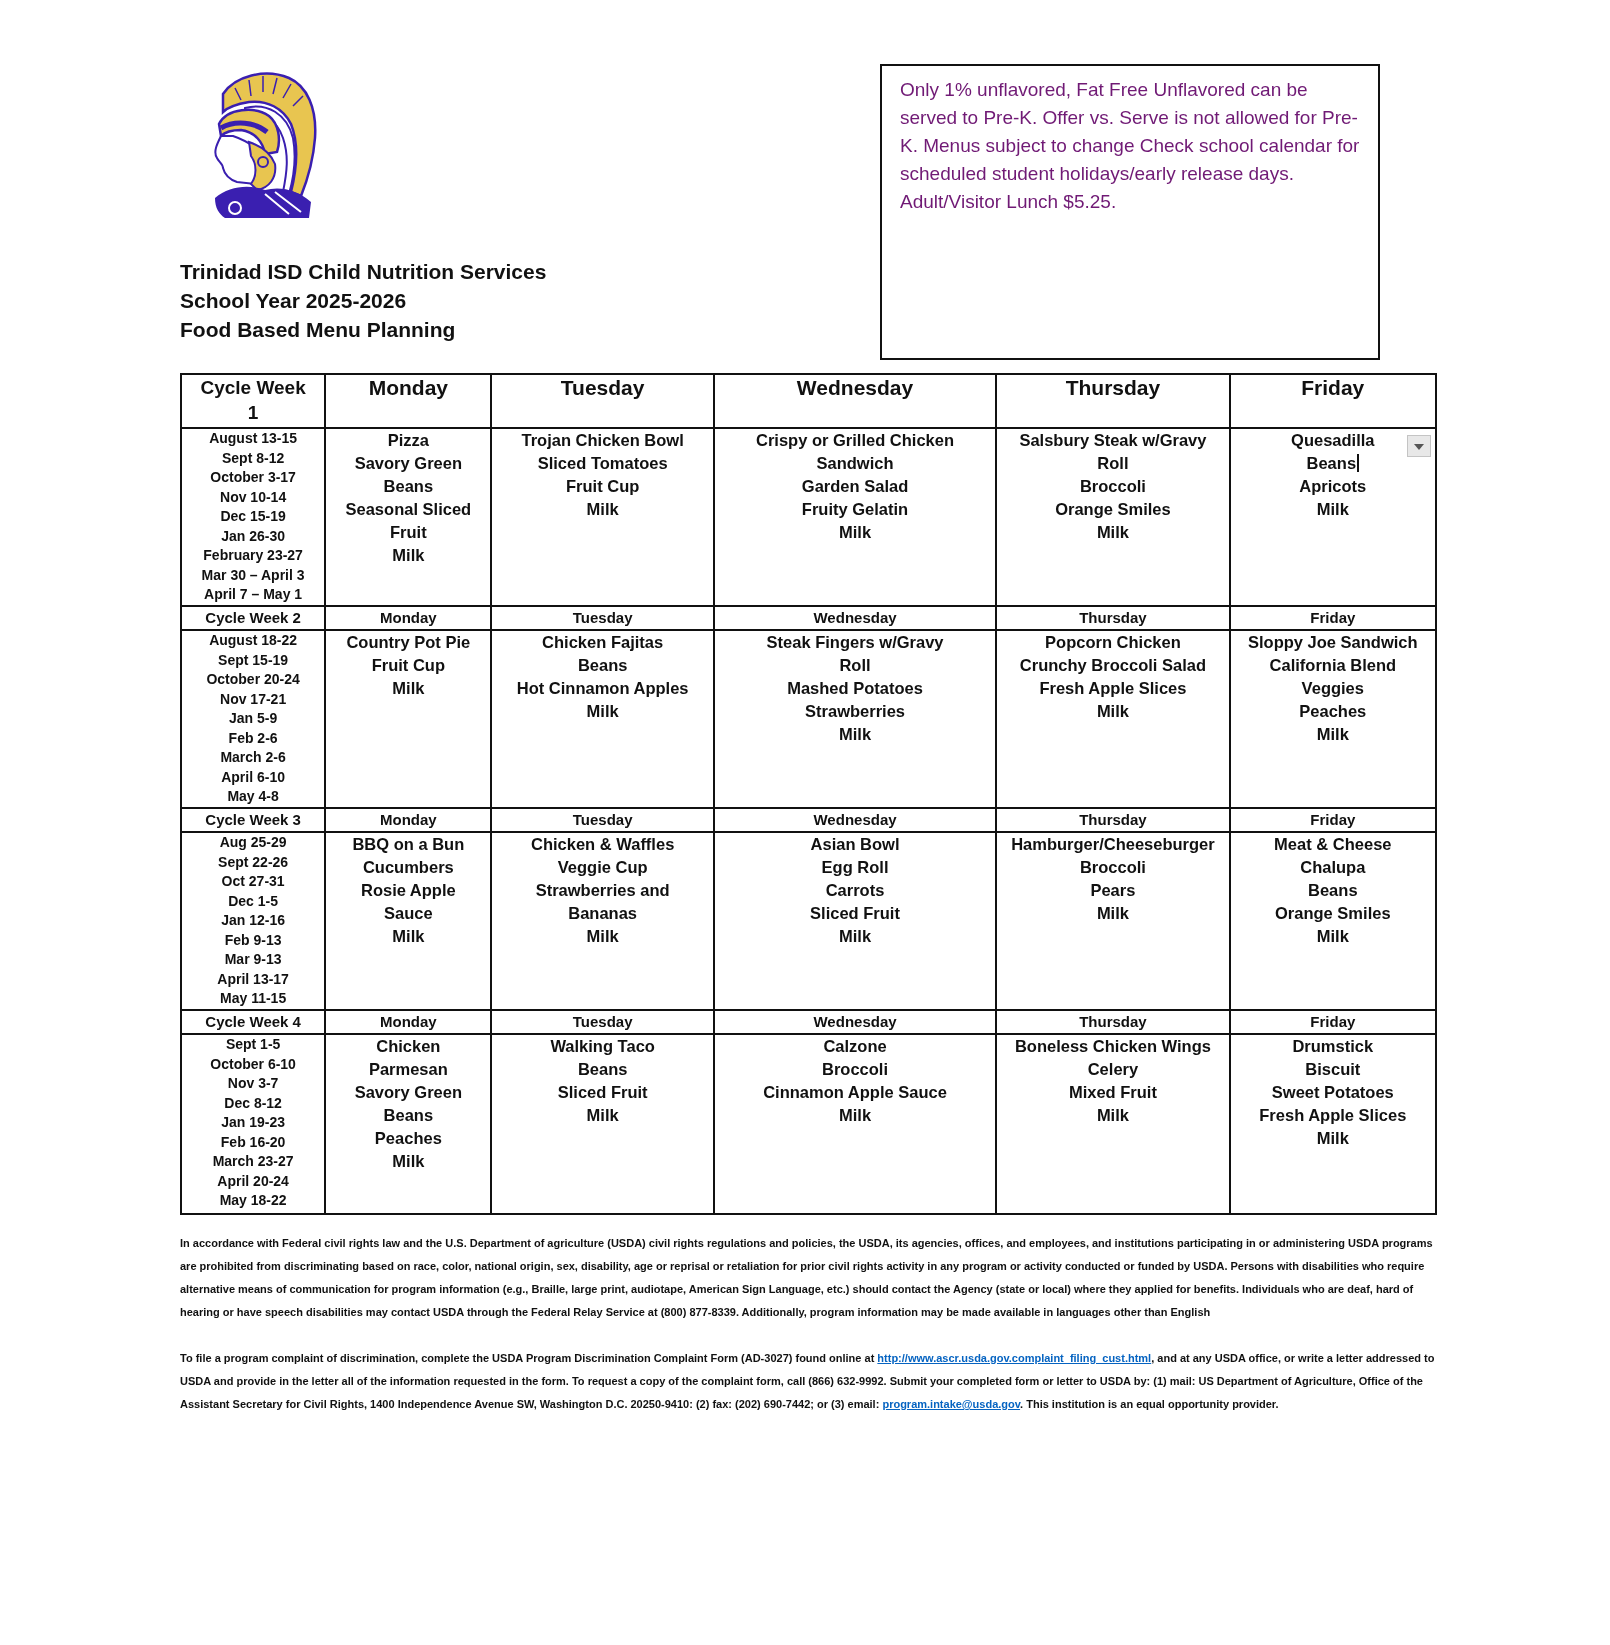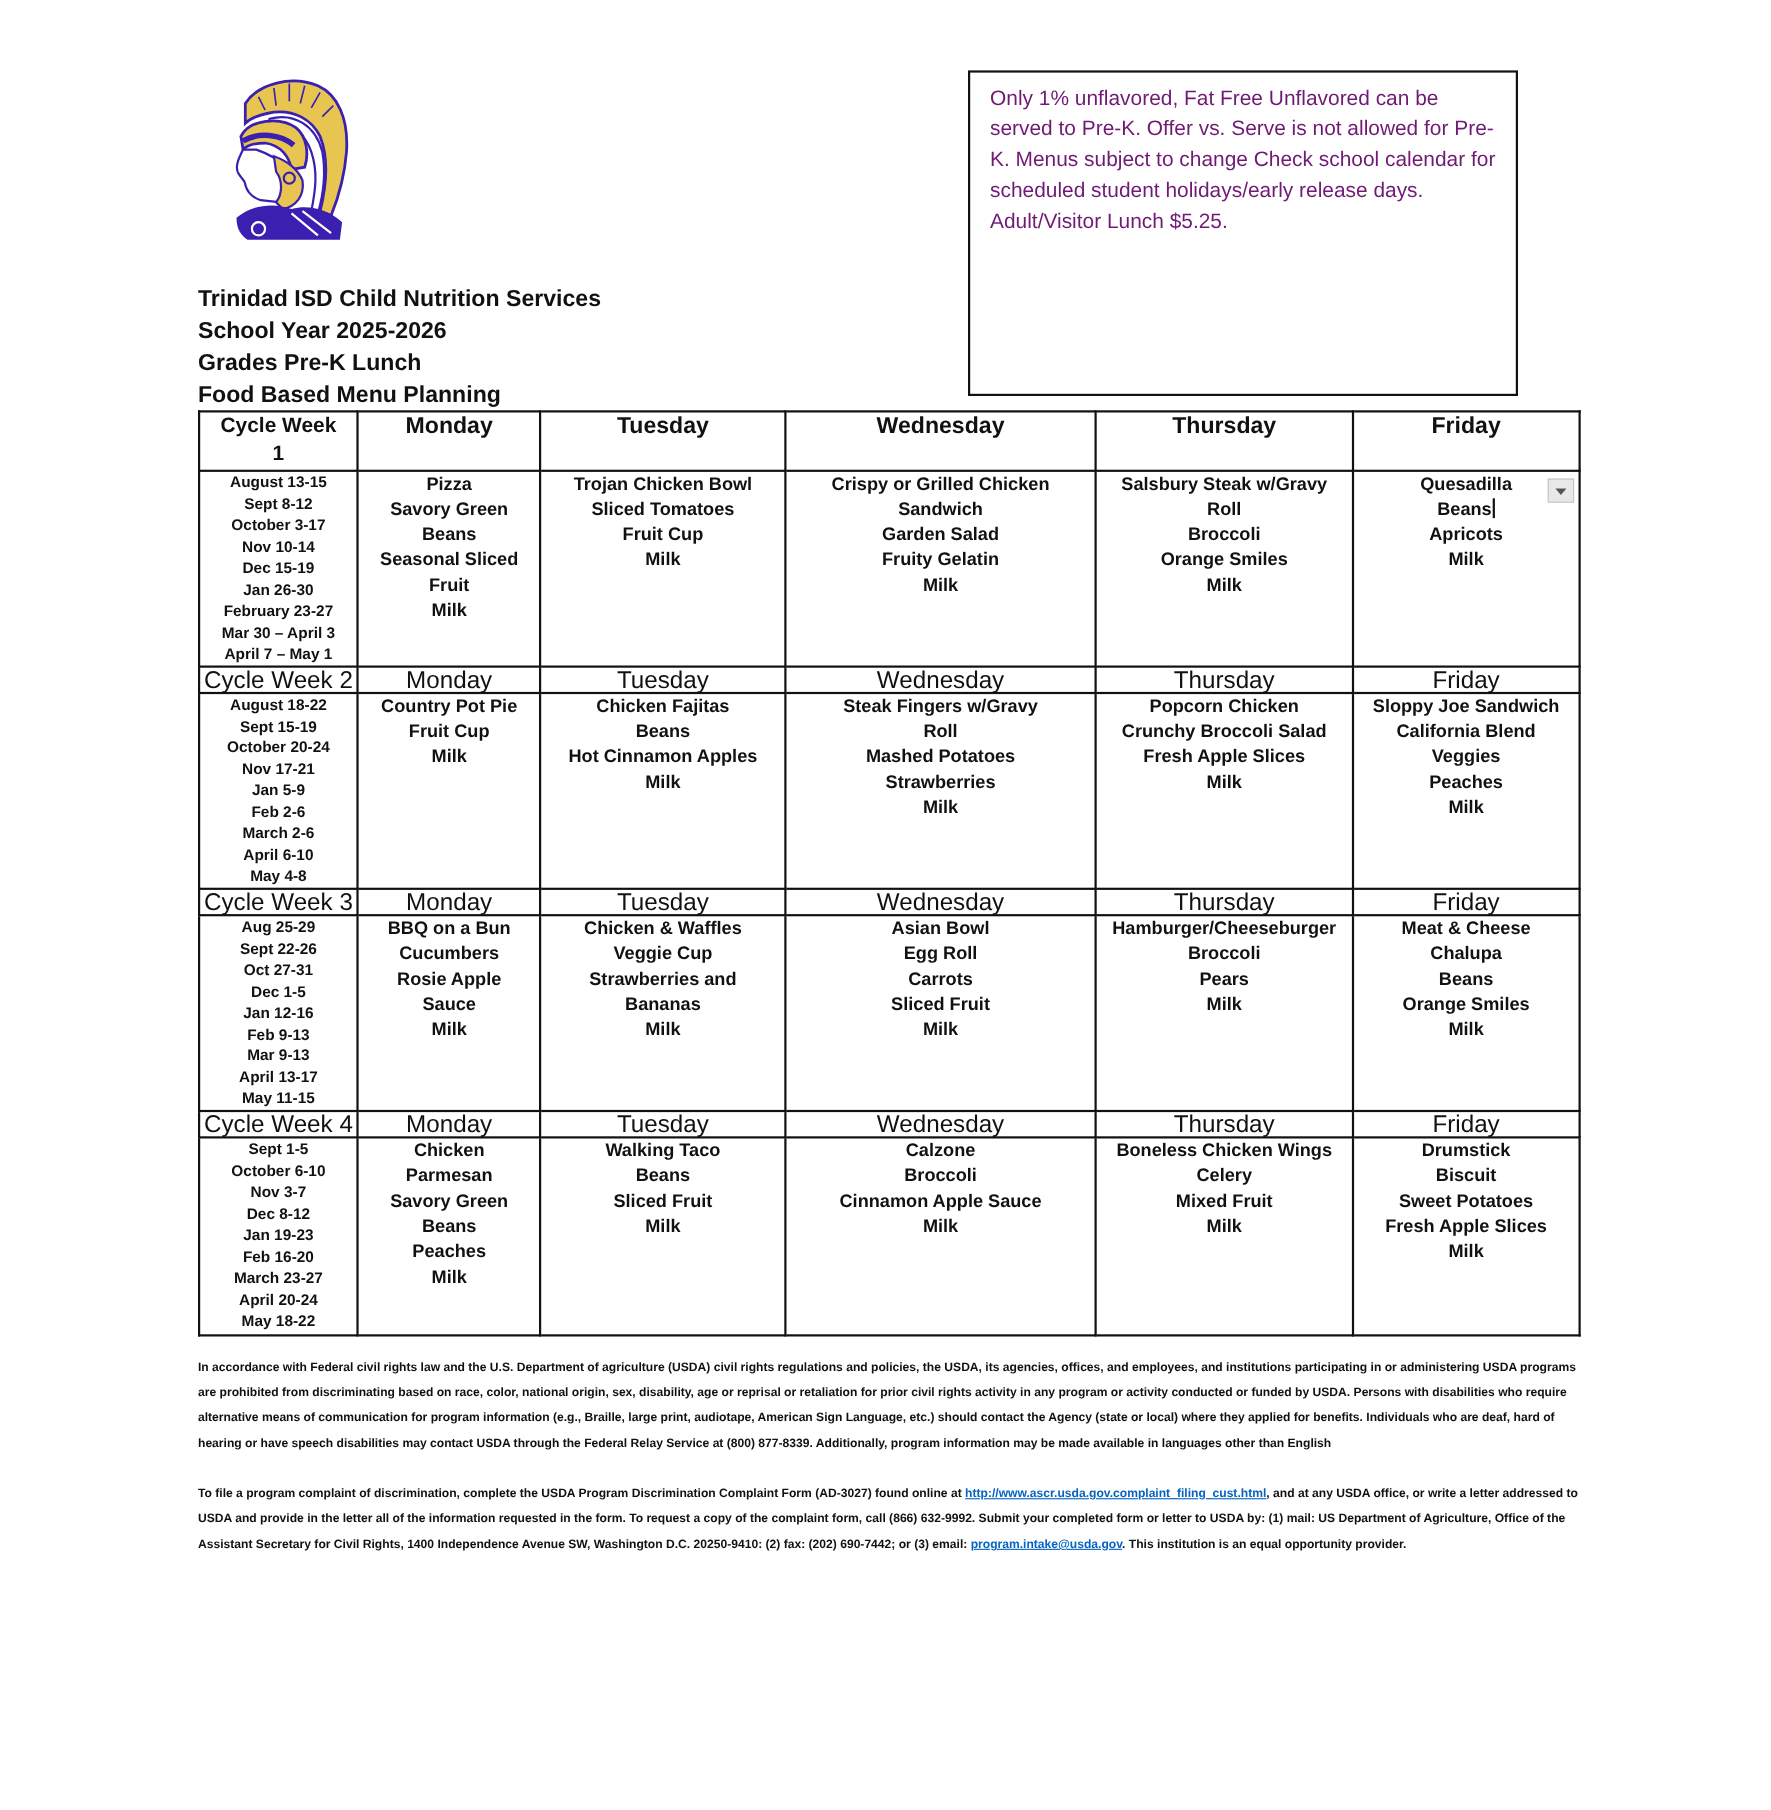--- a/index.html
+++ b/index.html
@@ -16,21 +16,21 @@
     font-size: 19px; line-height: 28px; color: #701a75;
   }
   table.menu {
     position: absolute; left: 180px; top: 373px; width: 1257px;
     border-collapse: collapse; table-layout: fixed;
   }
   table.menu td { border: 2px solid #111; text-align: center; vertical-align: top; padding: 0; }
   .c0 { width: 144px; } .c1 { width: 166px; } .c2 { width: 222px; } .c3 { width: 282px; } .c4 { width: 233px; } .c5 { width: 206px; }
   .hdr-big td { height: 52px; font-weight: bold; font-size: 21px; line-height: 26px; padding-top: 4px; }
   .hdr-big td.cw { font-size: 19px; line-height: 25px; }
-  .hdr-small td { height: 22px; font-weight: normal; font-size: 22px; line-height: 22px; }
+  .hdr-small td { height: 22px; font-weight: bold; font-size: 15px; line-height: 22px; }
   .body-row td { font-weight: bold; font-size: 16.5px; line-height: 23px; padding-top: 3px; }
   .body-row td.dates { font-size: 14px; line-height: 19.5px; }
   .r1 td { height: 176px; } .r2 td { height: 176px; } .r3 td { height: 176px; margin-top: 35px; } .r4 td { height: 178px; }
   .line { display: block; white-space: nowrap; }
   .fri-cell { position: relative; }
   .dd-chip {
     position: absolute; right: 4px; top: 6px; width: 24px; height: 22px;
     background: #e8e8e8; border: 1px solid #c4c4c4; box-sizing: border-box;
   }
   .dd-chip::after {
@@ -66,21 +66,20 @@
 
     <path d="M10 130 C24 118 44 116 60 122 C76 118 92 122 106 134 L104 150 L20 150 C14 146 10 140 10 130 Z" fill="#3a1fb0"></path>
     <path d="M60 126 L84 146 M70 124 L96 144" stroke="#ffffff" stroke-width="2"></path>
     <circle cx="30" cy="140" r="6" fill="none" stroke="#ffffff" stroke-width="2"></circle>
   </svg>
 </div>
 
 <div class="titles">
   <div>Trinidad ISD Child Nutrition Services</div>
   <div>School Year 2025-2026</div>
-  <div>Grades Pre-K Lunch</div>
   <div>Food Based Menu Planning</div>
 </div>
 
 <div class="notice">Only 1% unflavored, Fat Free Unflavored can be served to Pre-K. Offer vs. Serve is not allowed for Pre-K. Menus subject to change Check school calendar for scheduled student holidays/early release days. Adult/Visitor Lunch $5.25.</div>
 
 <table class="menu">
   <colgroup>
     <col class="c0">
       <col class="c1">
       <col class="c2">

